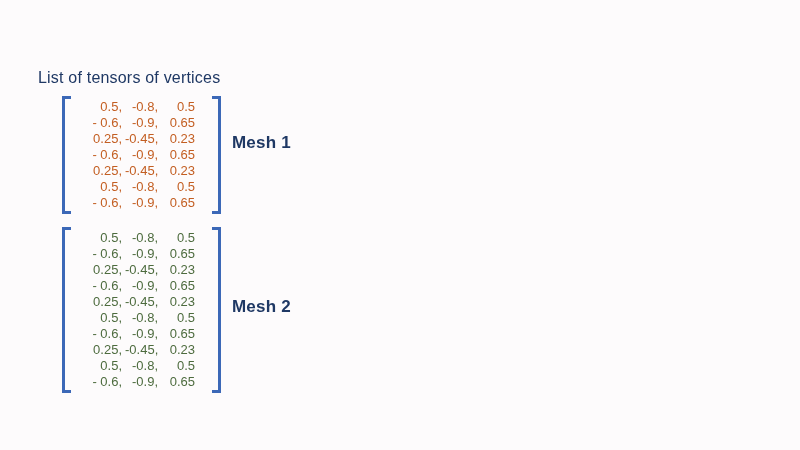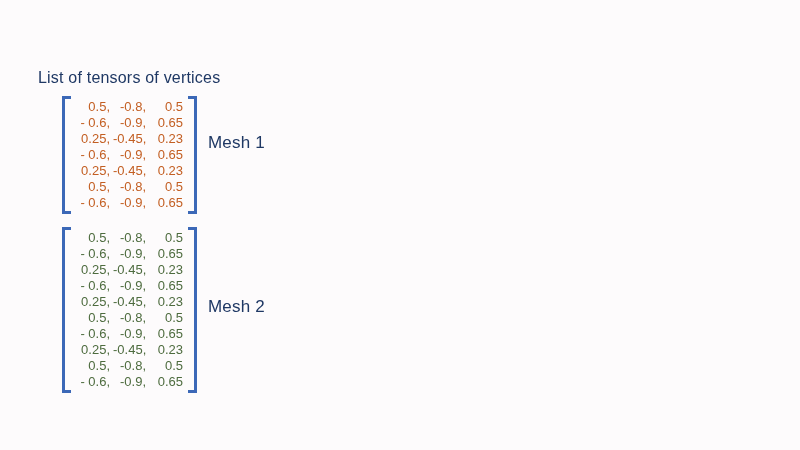--- a/index.html
+++ b/index.html
@@ -31,21 +31,21 @@
   }
   .mesh-block {
     position: absolute;
     display: flex;
     align-items: flex-start;
   }
   .mesh-block.mesh-1 { left: 62px; top: 96px; }
   .mesh-block.mesh-2 { left: 62px; top: 227px; }
   .matrix {
     position: relative;
-    padding: 3px 14px;
+    padding: 3px 26px;
   }
   .bracket {
     position: absolute;
     top: 0;
     bottom: 0;
     width: 9px;
   }
   .bracket.left {
     left: 0;
     border: 3px solid var(--bracket);
@@ -62,21 +62,21 @@
     column-gap: 3px;
     font-size: 13px;
     line-height: 16px;
   }
   .cell {
     text-align: right;
     white-space: pre;
   }
   .mesh-label {
     font-size: 17px;
-    font-weight: normal;
+    font-weight: bold;
     color: var(--label-text);
     margin-left: 11px;
     letter-spacing: 0.2px;
   }
   .mesh-1 .mesh-label { margin-top: 37px; }
   .mesh-2 .mesh-label { margin-top: 70px; }
 </style>
 </head>
 <body>
 

